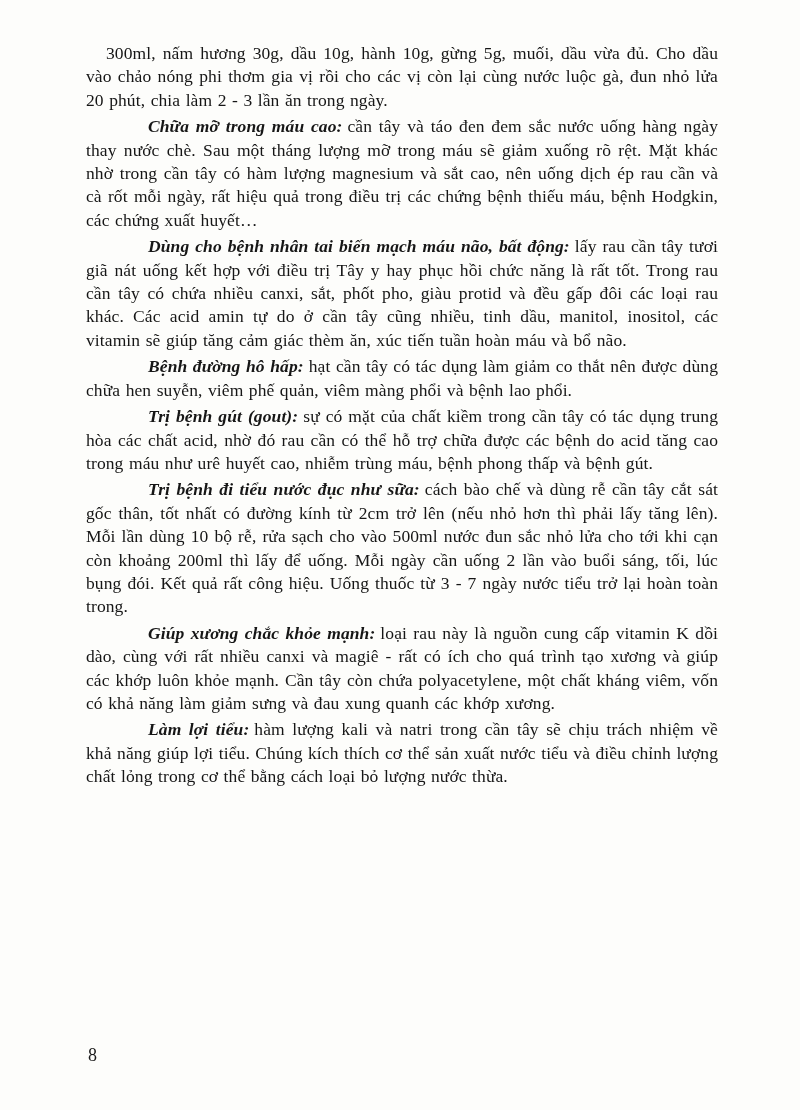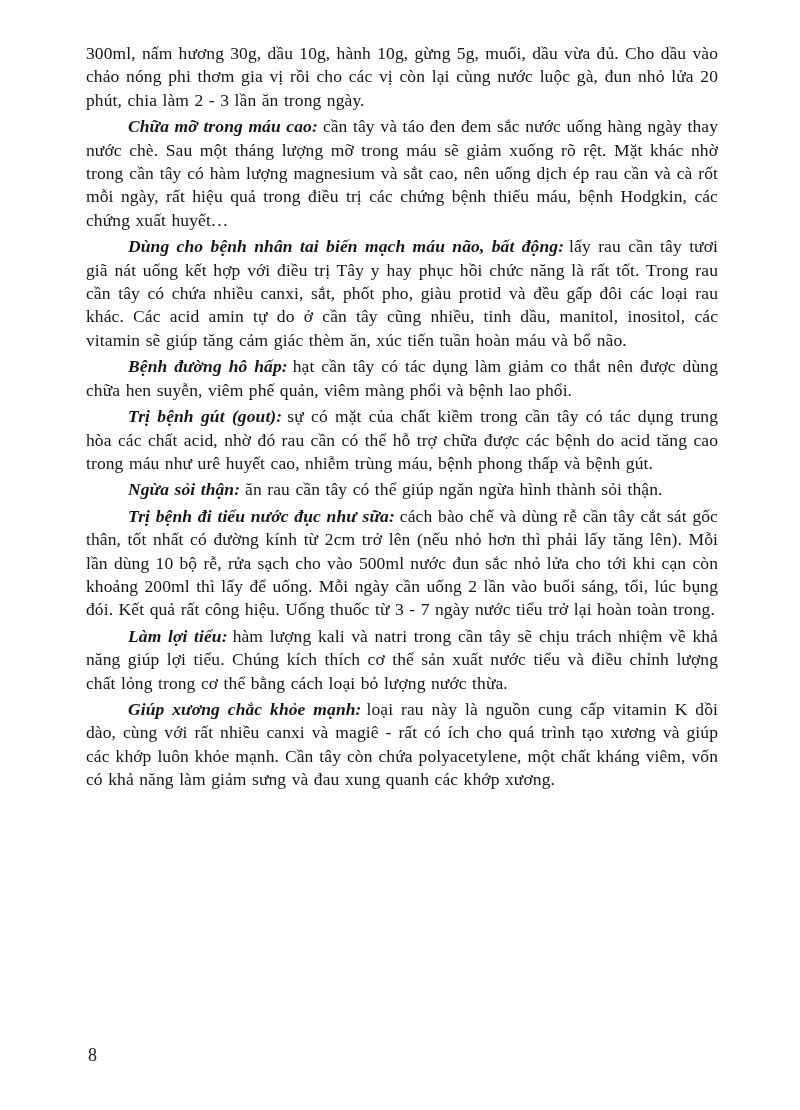--- a/index.html
+++ b/index.html
@@ -33,20 +33,21 @@
     text-indent: 42px;
     letter-spacing: 0.1px;
     word-spacing: 1px;
   }
   .para.no-indent {
     text-indent: 0;
   }
   .lead {
     font-weight: 700;
     font-style: italic;
+    margin-left: 20px;
   }
   .lead:not(:empty) {
     margin-right: 5px;
   }
   .page-number {
     position: absolute;
     left: 88px;
     bottom: 44px;
     font-size: 18px;
     color: #1a1a1a;
@@ -61,25 +62,24 @@
     <p class="para no-indent"><span class="lead"></span><span>300ml, nấm hương 30g, dầu 10g, hành 10g, gừng 5g, muối, dầu vừa đủ. Cho dầu vào chảo nóng phi thơm gia vị rồi cho các vị còn lại cùng nước luộc gà, đun nhỏ lửa 20 phút, chia làm 2 - 3 lần ăn trong ngày.</span></p>
 
     <p class="para"><span class="lead">Chữa mỡ trong máu cao:</span><span>cần tây và táo đen đem sắc nước uống hàng ngày thay nước chè. Sau một tháng lượng mỡ trong máu sẽ giảm xuống rõ rệt. Mặt khác nhờ trong cần tây có hàm lượng magnesium và sắt cao, nên uống dịch ép rau cần và cà rốt mỗi ngày, rất hiệu quả trong điều trị các chứng bệnh thiếu máu, bệnh Hodgkin, các chứng xuất huyết…</span></p>
 
     <p class="para"><span class="lead">Dùng cho bệnh nhân tai biến mạch máu não, bất động:</span><span>lấy rau cần tây tươi giã nát uống kết hợp với điều trị Tây y hay phục hồi chức năng là rất tốt. Trong rau cần tây có chứa nhiều canxi, sắt, phốt pho, giàu protid và đều gấp đôi các loại rau khác. Các acid amin tự do ở cần tây cũng nhiều, tinh dầu, manitol, inositol, các vitamin sẽ giúp tăng cảm giác thèm ăn, xúc tiến tuần hoàn máu và bổ não.</span></p>
 
     <p class="para"><span class="lead">Bệnh đường hô hấp:</span><span>hạt cần tây có tác dụng làm giảm co thắt nên được dùng chữa hen suyễn, viêm phế quản, viêm màng phổi và bệnh lao phổi.</span></p>
 
     <p class="para"><span class="lead">Trị bệnh gút (gout):</span><span>sự có mặt của chất kiềm trong cần tây có tác dụng trung hòa các chất acid, nhờ đó rau cần có thể hỗ trợ chữa được các bệnh do acid tăng cao trong máu như urê huyết cao, nhiễm trùng máu, bệnh phong thấp và bệnh gút.</span></p>
 
-    <p class="para"><span class="lead">Ngừa sỏi thận:</span><span>ăn rau cần tây có thể giúp ngăn ngừa hình thành sỏi thận.</span></p>
 
     <p class="para"><span class="lead">Trị bệnh đi tiểu nước đục như sữa:</span><span>cách bào chế và dùng rễ cần tây cắt sát gốc thân, tốt nhất có đường kính từ 2cm trở lên (nếu nhỏ hơn thì phải lấy tăng lên). Mỗi lần dùng 10 bộ rễ, rửa sạch cho vào 500ml nước đun sắc nhỏ lửa cho tới khi cạn còn khoảng 200ml thì lấy để uống. Mỗi ngày cần uống 2 lần vào buổi sáng, tối, lúc bụng đói. Kết quả rất công hiệu. Uống thuốc từ 3 - 7 ngày nước tiểu trở lại hoàn toàn trong.</span></p>
 
 
+    <p class="para"><span class="lead">Giúp xương chắc khỏe mạnh:</span><span>loại rau này là nguồn cung cấp vitamin K dồi dào, cùng với rất nhiều canxi và magiê - rất có ích cho quá trình tạo xương và giúp các khớp luôn khỏe mạnh. Cần tây còn chứa polyacetylene, một chất kháng viêm, vốn có khả năng làm giảm sưng và đau xung quanh các khớp xương.</span></p>
+
     <p class="para"><span class="lead">Làm lợi tiểu:</span><span>hàm lượng kali và natri trong cần tây sẽ chịu trách nhiệm về khả năng giúp lợi tiểu. Chúng kích thích cơ thể sản xuất nước tiểu và điều chỉnh lượng chất lỏng trong cơ thể bằng cách loại bỏ lượng nước thừa.</span></p>
-
-    <p class="para"><span class="lead">Giúp xương chắc khỏe mạnh:</span><span>loại rau này là nguồn cung cấp vitamin K dồi dào, cùng với rất nhiều canxi và magiê - rất có ích cho quá trình tạo xương và giúp các khớp luôn khỏe mạnh. Cần tây còn chứa polyacetylene, một chất kháng viêm, vốn có khả năng làm giảm sưng và đau xung quanh các khớp xương.</span></p>
 
   </div>
 
   <div class="page-number">8</div>
 </div>
 
 </body></html>

